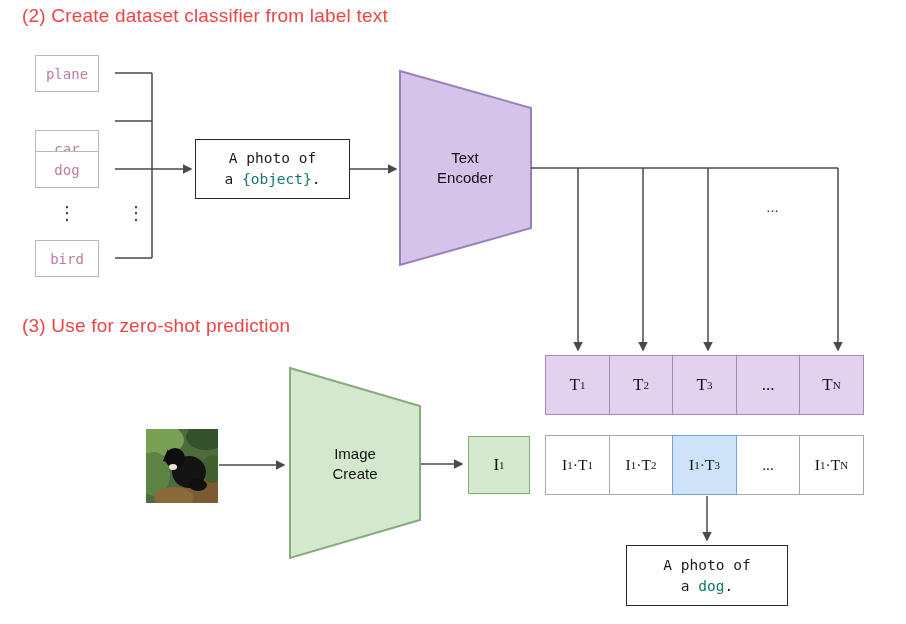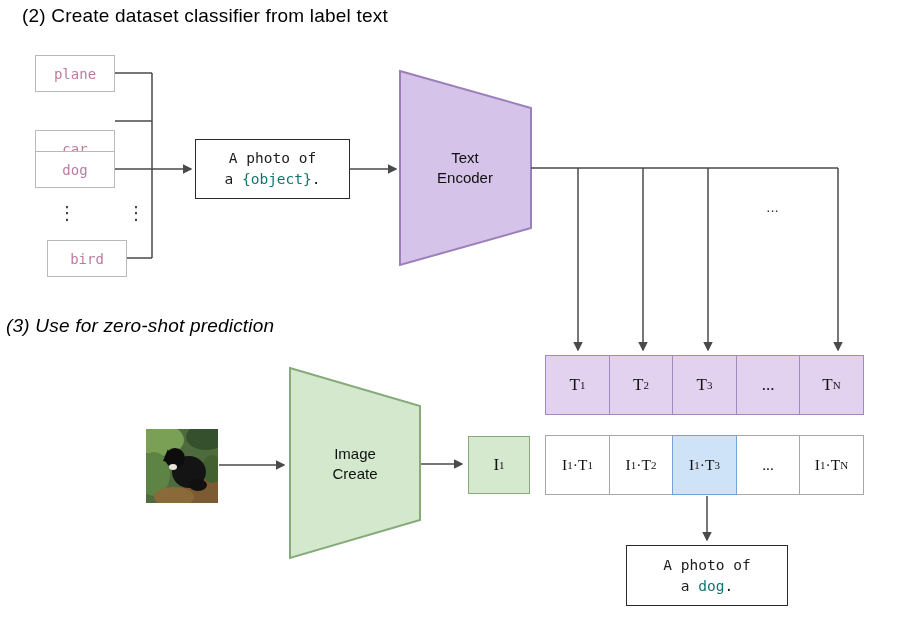--- a/index.html
+++ b/index.html
@@ -2,25 +2,25 @@
 <html><head>
 <meta charset="utf-8">
 <style>
   * { margin:0; padding:0; box-sizing:border-box; }
   html,body { background:#ffffff; }
   body {
     width:906px; height:624px; position:relative; overflow:hidden;
     font-family:"Liberation Sans", sans-serif; color:#111;
   }
   .abs { position:absolute; }
-  .section-title { font-size:19px; font-weight:400; color:#000000; letter-spacing:0.2px; }
+  .section-title { font-size:19px; font-weight:400; color:#ef4444; letter-spacing:0.2px; }
 
   
   .label-box {
-    left:35px; width:80px; height:37px; background:#fff;
+    left:35px; width:64px; height:37px; background:#fff;
     border:1.5px solid #b9b9b9; display:flex; align-items:center; justify-content:center;
     font-family:"DejaVu Sans Mono", monospace; font-size:14px; color:#bd7ba0;
     z-index:2;
   }
 
   .vdots { font-size:18px; color:#3a3a3a; width:24px; text-align:center; z-index:2; font-family:"DejaVu Sans", sans-serif; }
   .hdots { font-size:15px; color:#3a3a3a; text-align:center; z-index:2; }
 
   
   .text-box {
@@ -98,21 +98,21 @@
   <span>plane</span>
 </div>
 <div class="abs label-box" style="top:103px;margin-top:27px;">
   <span>car</span>
 </div>
 <div class="abs label-box" style="top:151px;">
   <span>dog</span>
 </div>
 <div class="abs vdots" style="left:55px; top:202px;">⋮</div>
 <div class="abs vdots" style="left:124px; top:202px;">⋮</div>
-<div class="abs label-box" style="top:240px;margin-left:12px;">
+<div class="abs label-box" style="top:240px;">
   <span>bird</span>
 </div>
 
 <div class="abs text-box" style="left:195px; top:139px; width:155px; height:60px;">
   <span>A photo of</span>
   <span><span>a </span><span class="pink">{object}</span><span>.</span></span>
 </div>
 
 <div class="abs encoder-label" style="left:428px; top:148px; width:74px;text-align:center;">Text Encoder</div>
 
@@ -134,21 +134,21 @@
   <div class="cell t-cell">
     <span>...</span>
       <sub></sub>
   </div>
   <div class="cell t-cell">
     <span>T</span>
       <sub>N</sub>
   </div>
 </div>
 
-<div class="abs section-title" style="left:6px; top:315px;font-style:italic;">(3) Use for zero-shot prediction</div>
+<div class="abs section-title" style="left:22px; top:315px;">(3) Use for zero-shot prediction</div>
 
 <div class="abs photo" style="left:146px; top:429px;">
   <svg width="72" height="74" viewBox="0 0 72 74">
     <rect width="72" height="74" fill="#4e6b3d"></rect>
     <ellipse cx="14" cy="11" rx="24" ry="16" fill="#79a055"></ellipse>
     <ellipse cx="60" cy="8" rx="20" ry="13" fill="#35502c"></ellipse>
     <ellipse cx="8" cy="45" rx="16" ry="22" fill="#5d8444"></ellipse>
     <ellipse cx="58" cy="64" rx="22" ry="14" fill="#7c5a32"></ellipse>
     <ellipse cx="28" cy="68" rx="20" ry="10" fill="#8a6a38"></ellipse>
     <ellipse cx="66" cy="40" rx="10" ry="14" fill="#42612f"></ellipse>

